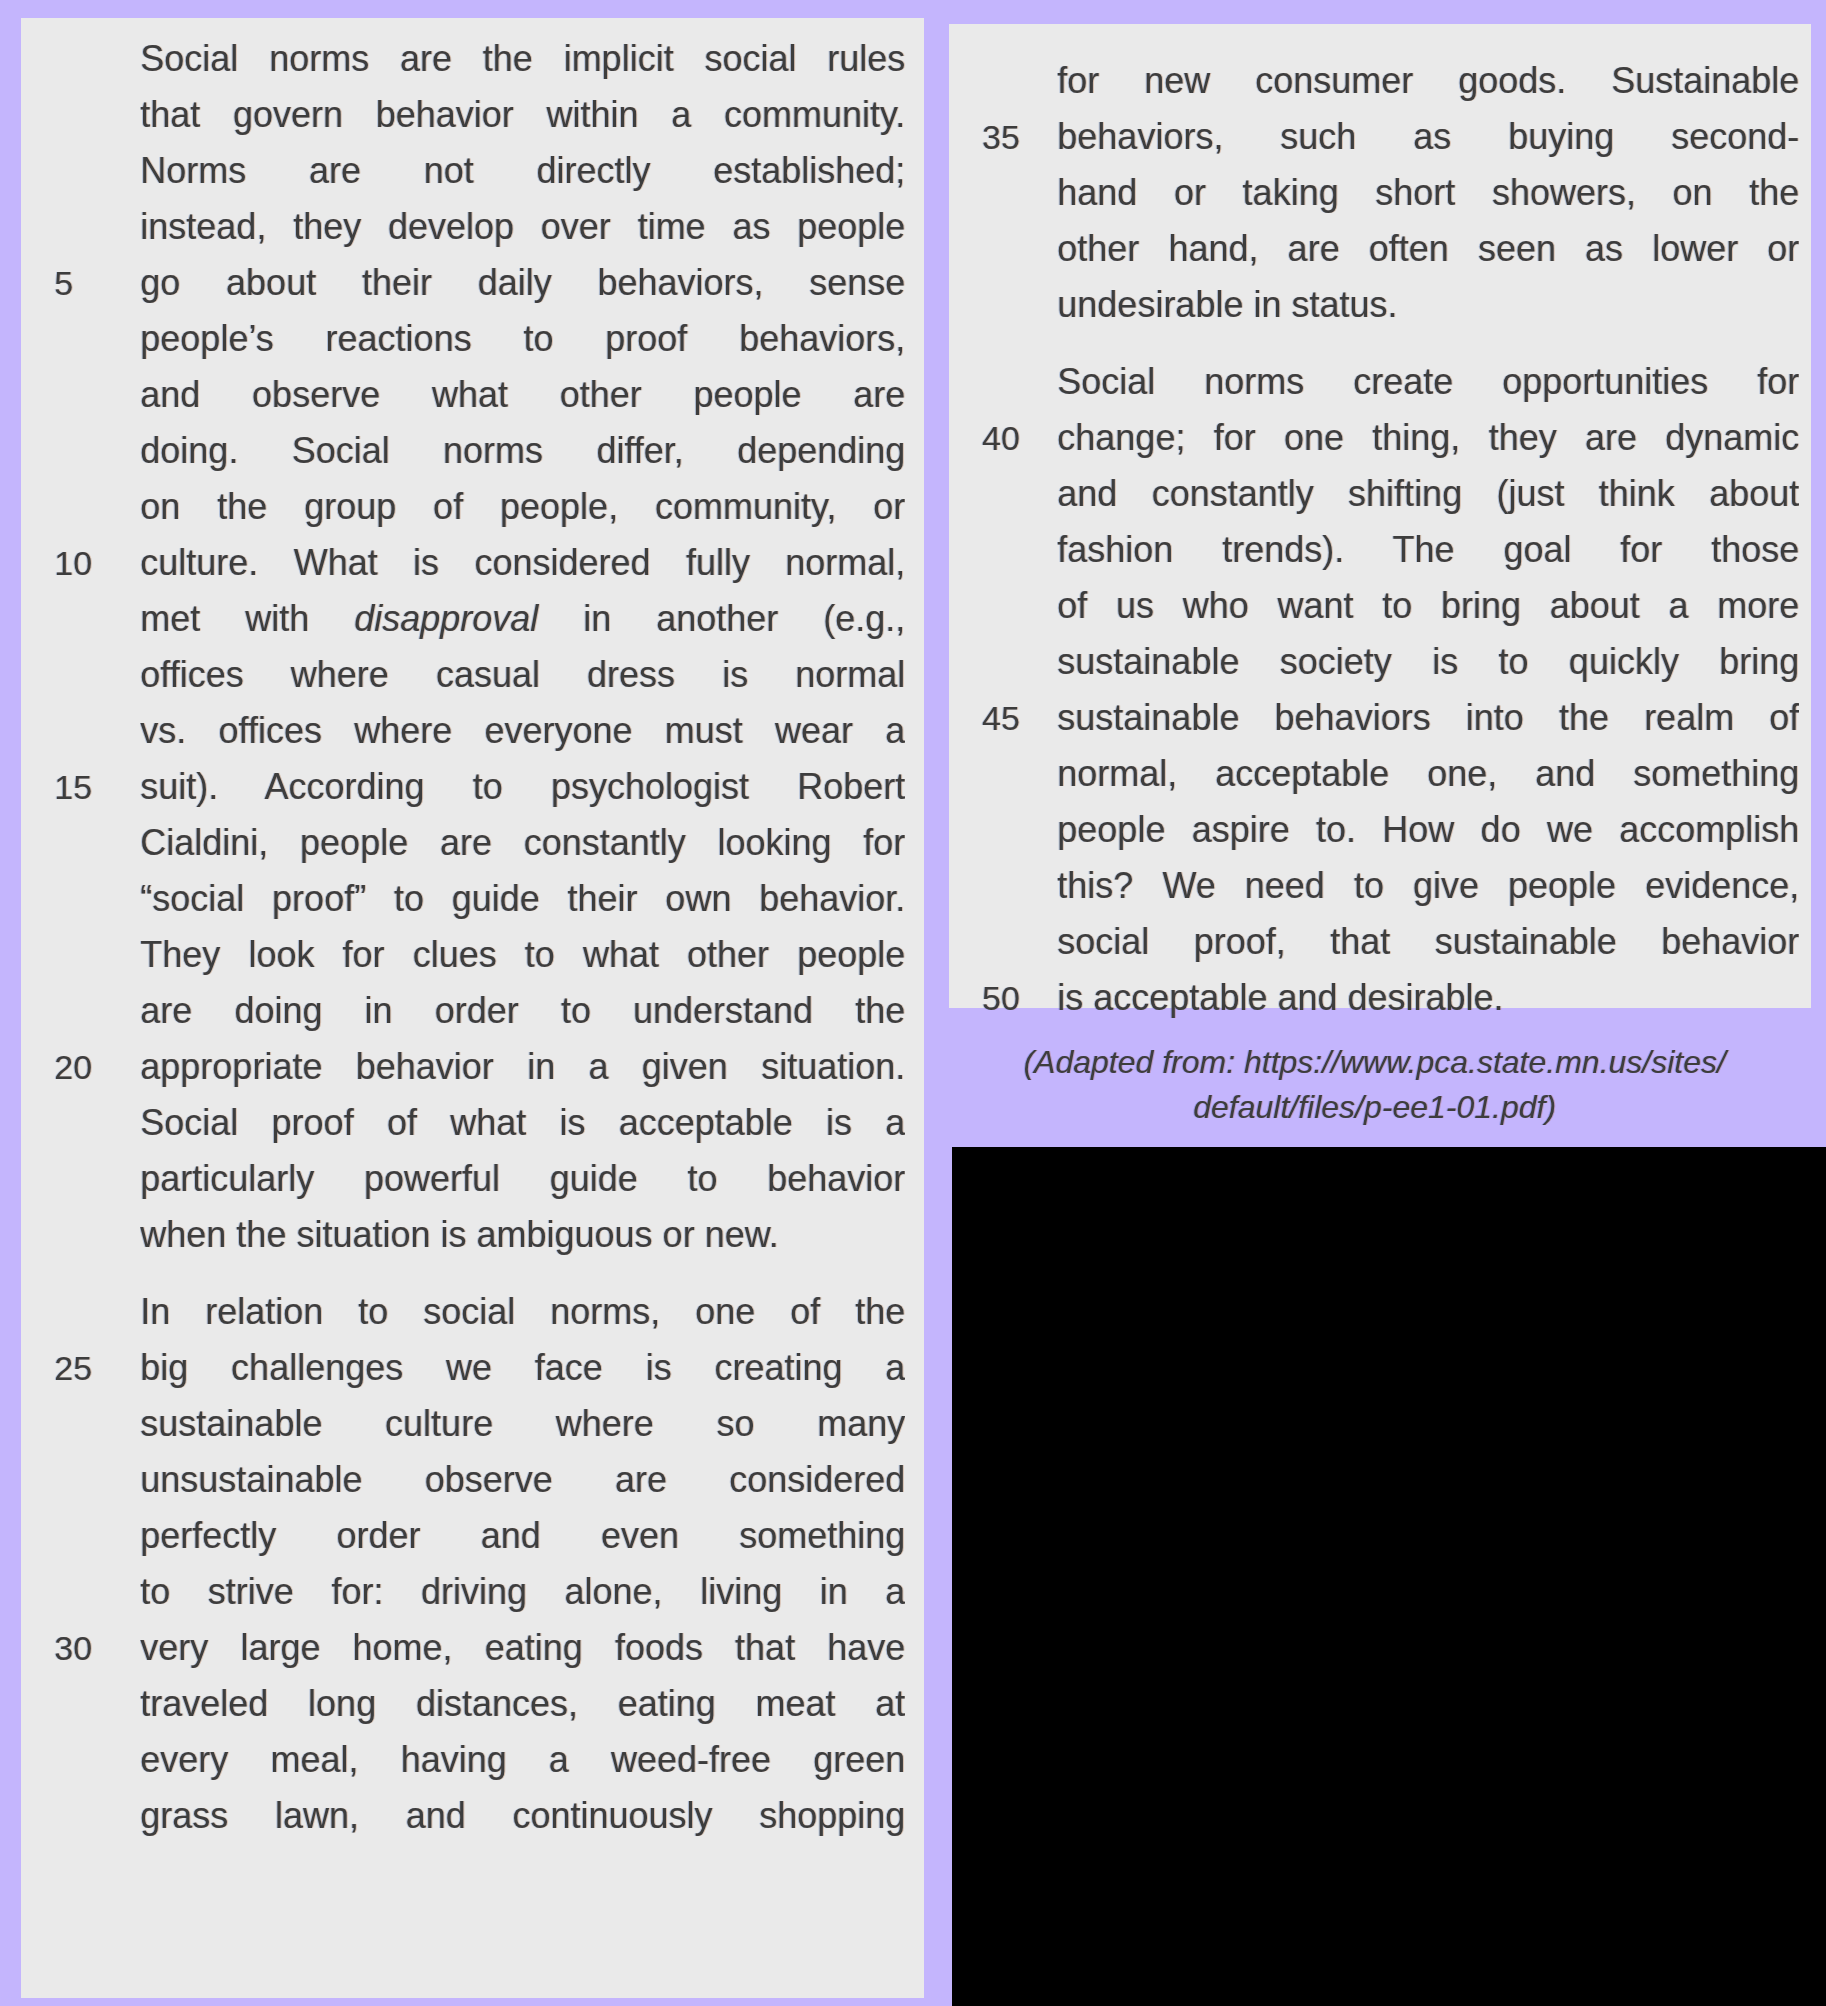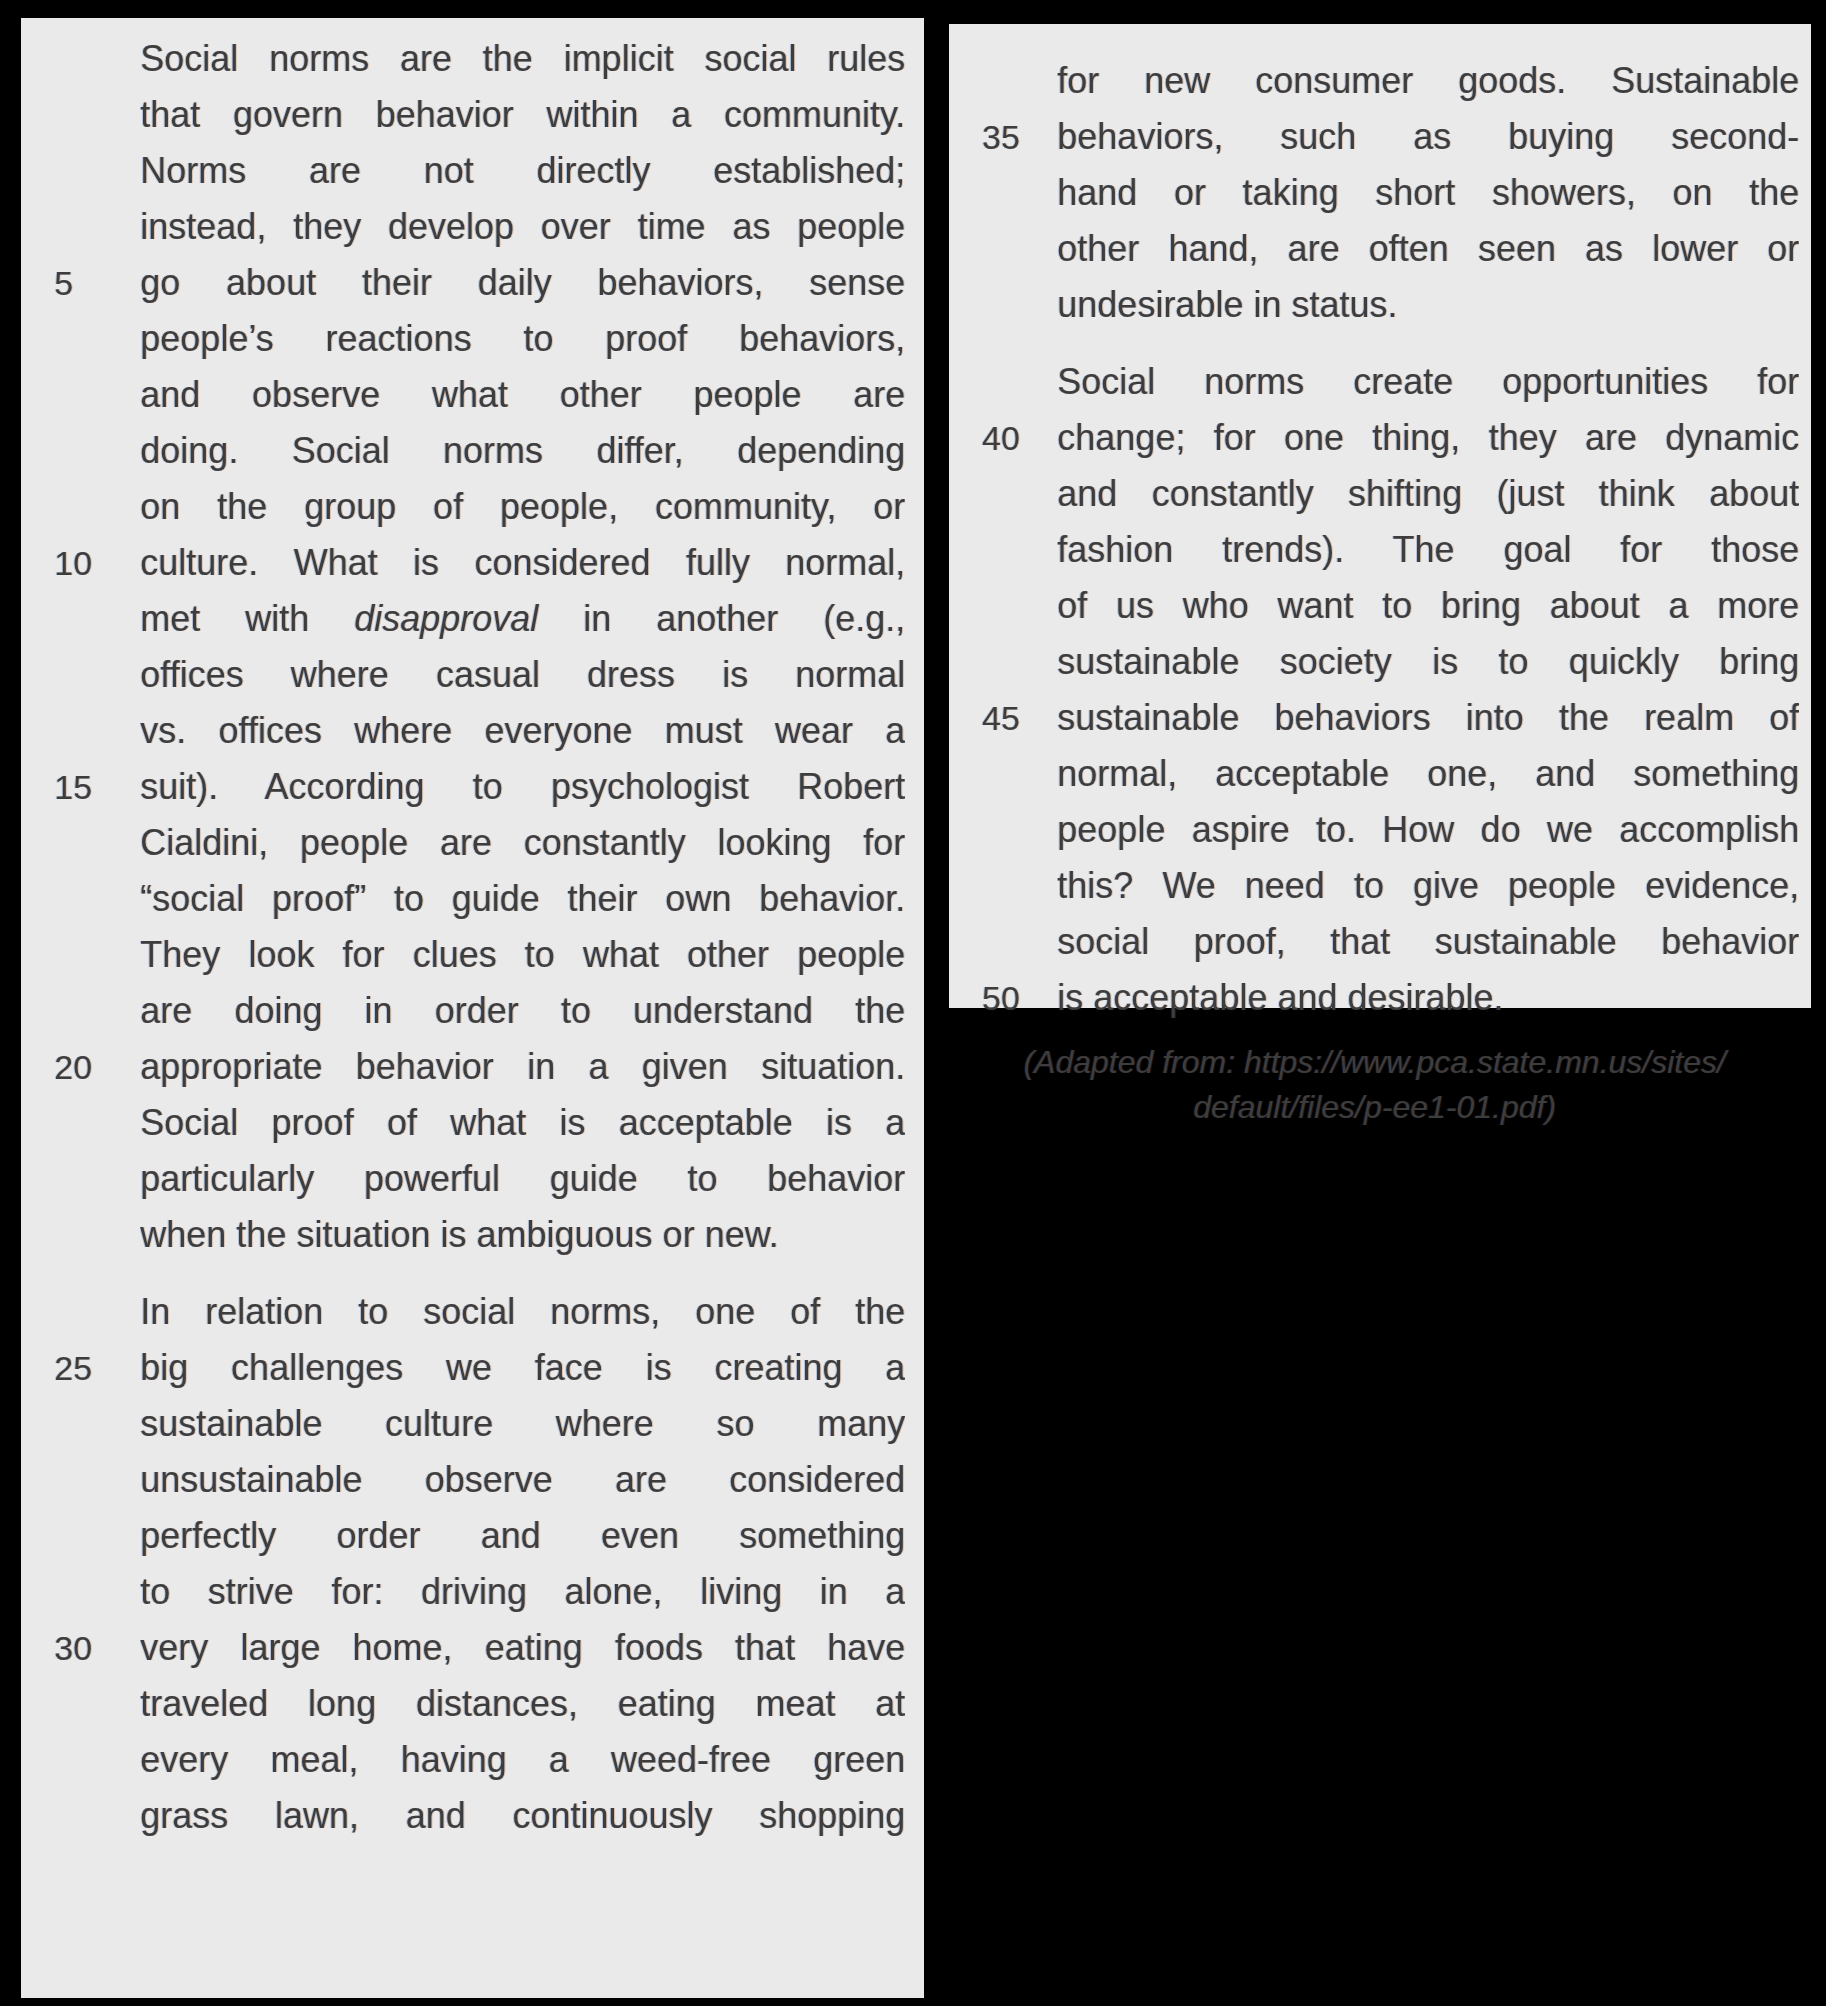--- a/index.html
+++ b/index.html
@@ -4,21 +4,21 @@
 <style>
   html, body {
     margin: 0;
     padding: 0;
     background: #ffffff;
   }
   #page {
     position: relative;
     width: 1826px;
     height: 2007px;
-    background: #000000;
+    background: #c4b5fd;
     overflow: hidden;
     font-family: "Liberation Sans", "DejaVu Sans", sans-serif;
   }
   .col-block {
     position: absolute;
     background: #eaeaea;
     box-sizing: border-box;
   }
   #col-left {
     left: 21.3px;

